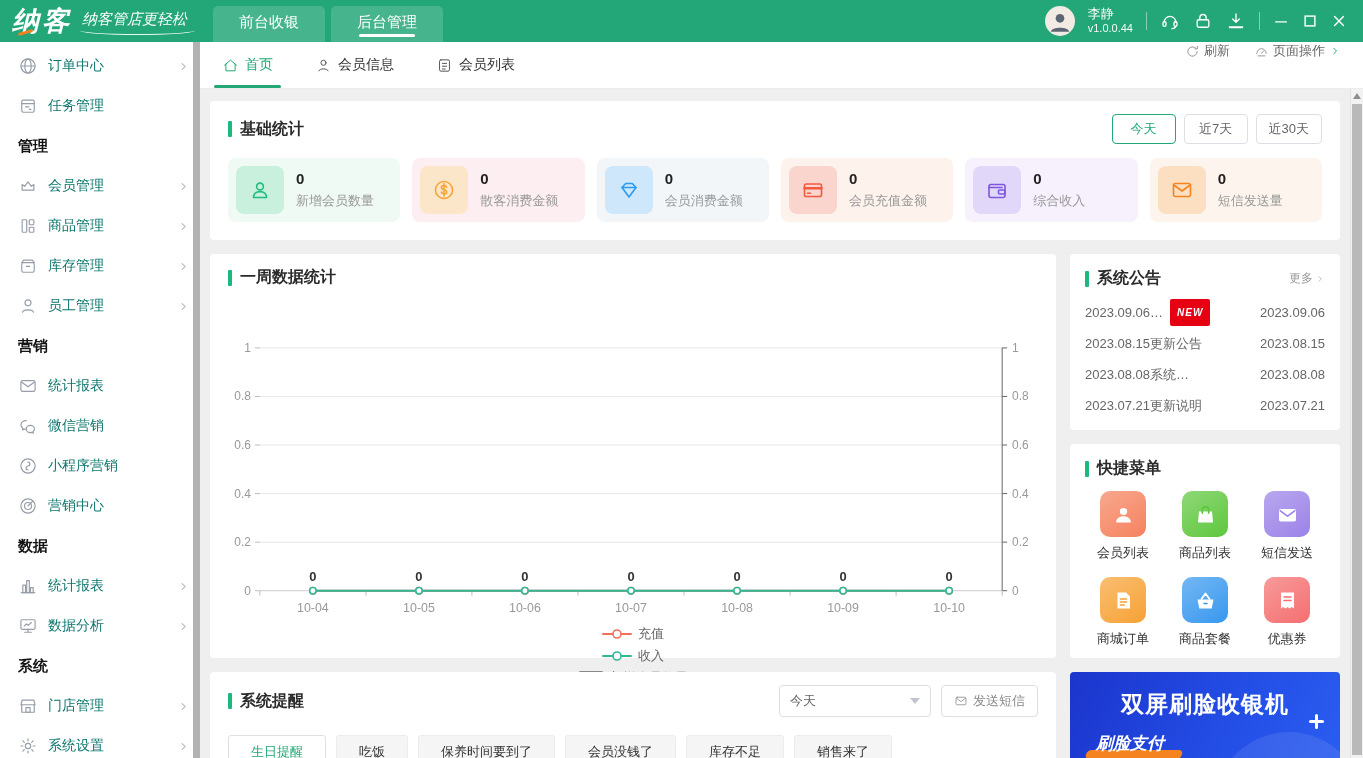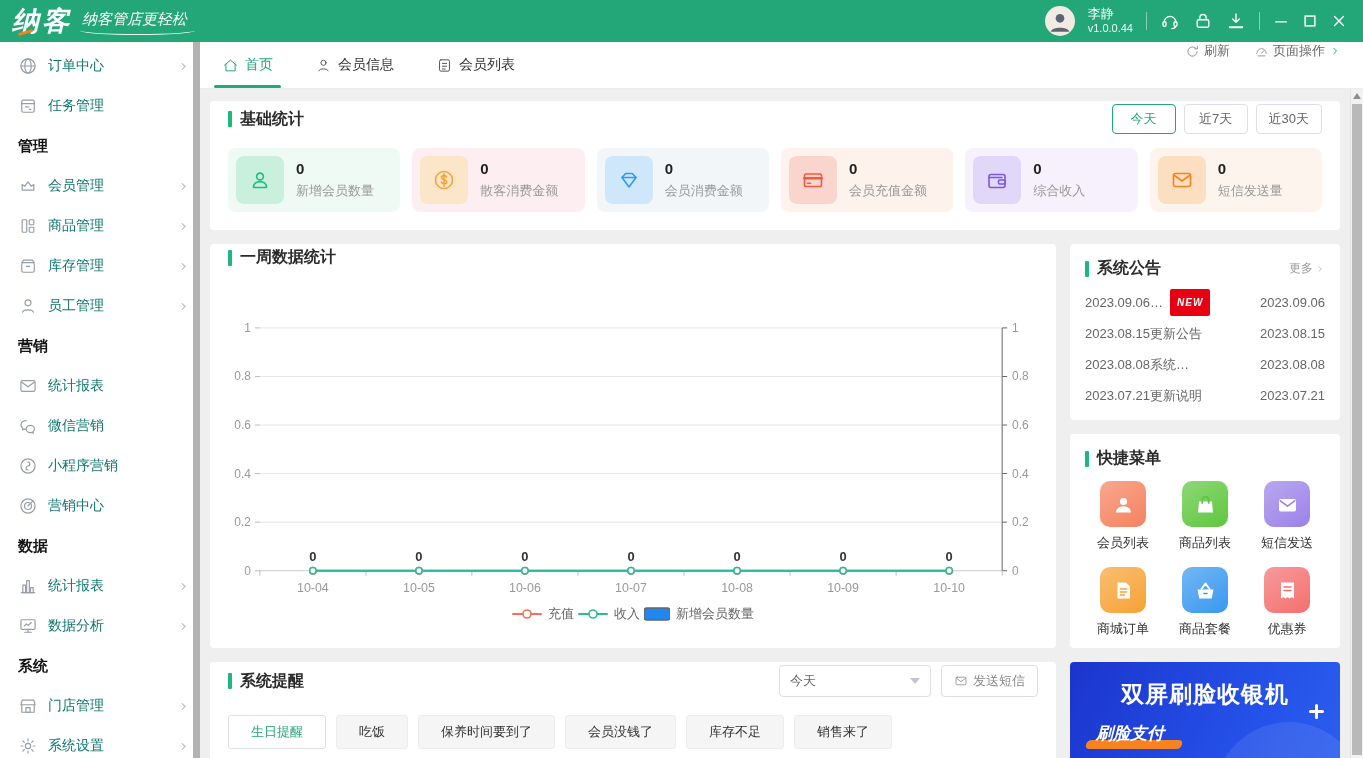--- a/index.html
+++ b/index.html
@@ -66,21 +66,21 @@
   .content { position:absolute; top:47px; left:0; right:13px; bottom:0; background:#efefef;
     padding:12px 10px 0 10px; overflow:hidden; }
   
   .win-scroll { position:absolute; top:47px; right:0; bottom:0; width:13px; background:#f2f2f2;
     border-left:1px solid #e2e2e2; cursor:pointer; }
   .ws-arrow { position:absolute; top:4px; left:50%; transform:translateX(-50%); width:0; height:0;
     border-left:4px solid transparent; border-right:4px solid transparent; border-bottom:6px solid #8d8d8d; }
   .ws-thumb { position:absolute; top:15px; left:1px; right:1px; bottom:3px; background:#b9b9b9; }
   
   .card { background:#fff; border-radius:4px; }
-  .card-head { display:flex; align-items:center; padding:3px 18px 10px; }
+  .card-head { display:flex; align-items:center; padding:13px 18px 10px; }
   .head-bar { width:4px; height:16px; background:#1db87e; margin-right:8px; border-radius:1px; }
   .head-title { font-size:16px; font-weight:bold; color:#2b2b2b; }
   
   #stats-card { margin-bottom:14px; padding-bottom:18px; }
   .filters { margin-left:auto; display:flex; gap:8px; }
   .filter-btn { min-width:64px; height:30px; display:flex; align-items:center; justify-content:center;
     border:1px solid #dcdfe6; border-radius:4px; font-size:13px; color:#666; background:#fff;
     cursor:pointer; padding:0 12px; }
   .filter-btn.active { border-color:#21a875; color:#21a875; }
   .stat-row { display:flex; gap:12px; padding:4px 18px 0; }
@@ -88,21 +88,21 @@
   .stat-ic { width:48px; height:48px; border-radius:8px; display:flex; align-items:center;
     justify-content:center; margin-right:12px; flex:none; }
   .stat-ic svg { width:24px; height:24px; stroke-width:1.6; }
   .stat-num { font-size:15px; font-weight:bold; color:#222; }
   .stat-label { font-size:13px; color:#999; margin-top:5px; white-space:nowrap; }
   
   .row2 { display:flex; gap:14px; margin-bottom:14px; }
   #chart-card { flex:1; height:404px; }
   .chart-wrap { padding:32px 18px 0; }
   .chart-wrap svg { display:block; width:100%; }
-  .legend-row { display:flex; justify-content:center; align-items:center; gap:4px; margin-top:2px; }
+  .legend-row { display:flex; justify-content:center; align-items:center; gap:4px; margin-top:2px;flex-direction:column; }
   .legend-item { display:flex; align-items:center; gap:6px; font-size:13px; color:#666; cursor:pointer; }
   .right-col { width:270px; display:flex; flex-direction:column; gap:14px; }
   #ann-card { height:176px; }
   .more { margin-left:auto; font-size:12px; color:#999; display:flex; align-items:center; gap:2px; cursor:pointer; }
   .more .chev { width:10px; height:10px; color:#b5b5b5; }
   .ann-rows { padding:0 15px; }
   .ann-row { display:flex; align-items:center; height:31px; font-size:13px; color:#666; cursor:pointer; }
   .ann-title { display:flex; align-items:center; gap:7px; white-space:nowrap; overflow:hidden; }
   .badge-new { background:#e60012; color:#fff; font-size:10px; font-weight:bold; font-style:italic;
     padding:8px 7px; border-radius:2px; letter-spacing:1px; }
@@ -146,20 +146,24 @@
   .bn-spark::before { left:6px; top:0; width:3px; height:15px; }
   .bn-spark::after { left:0; top:6px; width:15px; height:3px; }
 </style>
 </head>
 <body>
 
 <div class="topbar">
   <div class="logo">纳客</div>
   <span class="logo-mark" style="position:absolute;left:18px;bottom:8px;width:15px;height:3px;background:#f5801f;transform:rotate(-16deg);border-radius:2px;"></span>
   <div class="slogan">纳客管店更轻松</div>
+  <div class="top-tabs">
+    <div class="top-tab">前台收银</div>
+    <div class="top-tab active">后台管理</div>
+  </div>
   <div class="top-right">
     <div class="avatar">
       <svg viewBox="0 0 24 24" width="26" height="26">
           <circle cx="12" cy="9.5" r="4" fill="#5c6672"></circle>
           <path d="M3.5 22c.8-5 16.2-5 17 0z" fill="#5c6672"></path>
         </svg>
     </div>
     <div class="user-meta">
       <div class="user-name">李静</div>
       <div class="user-version">v1.0.0.44</div>

